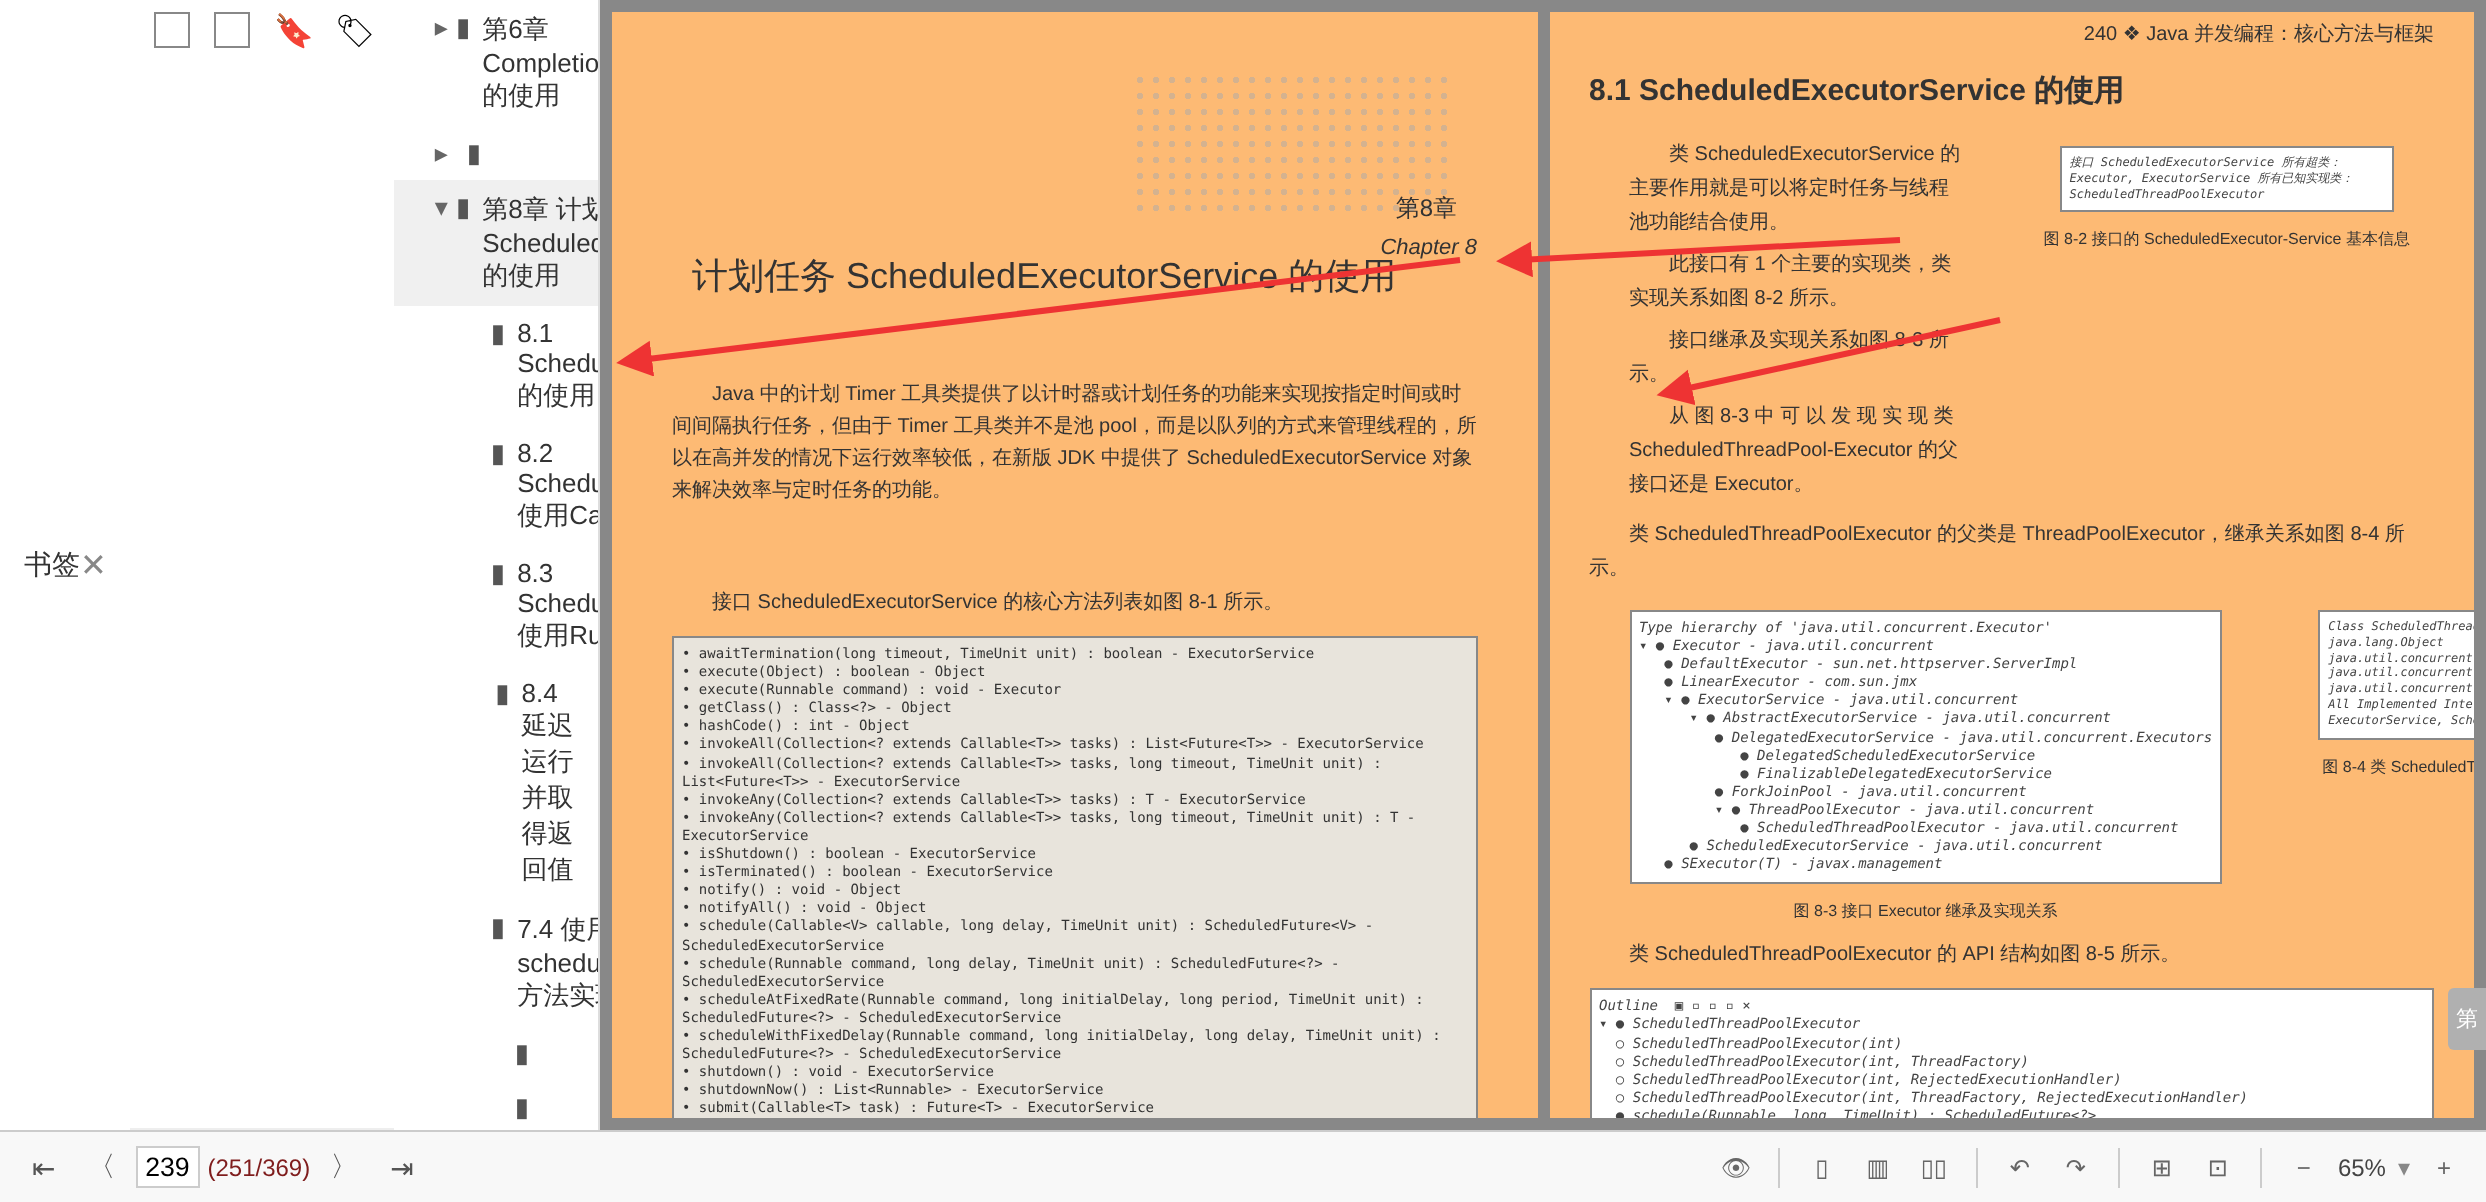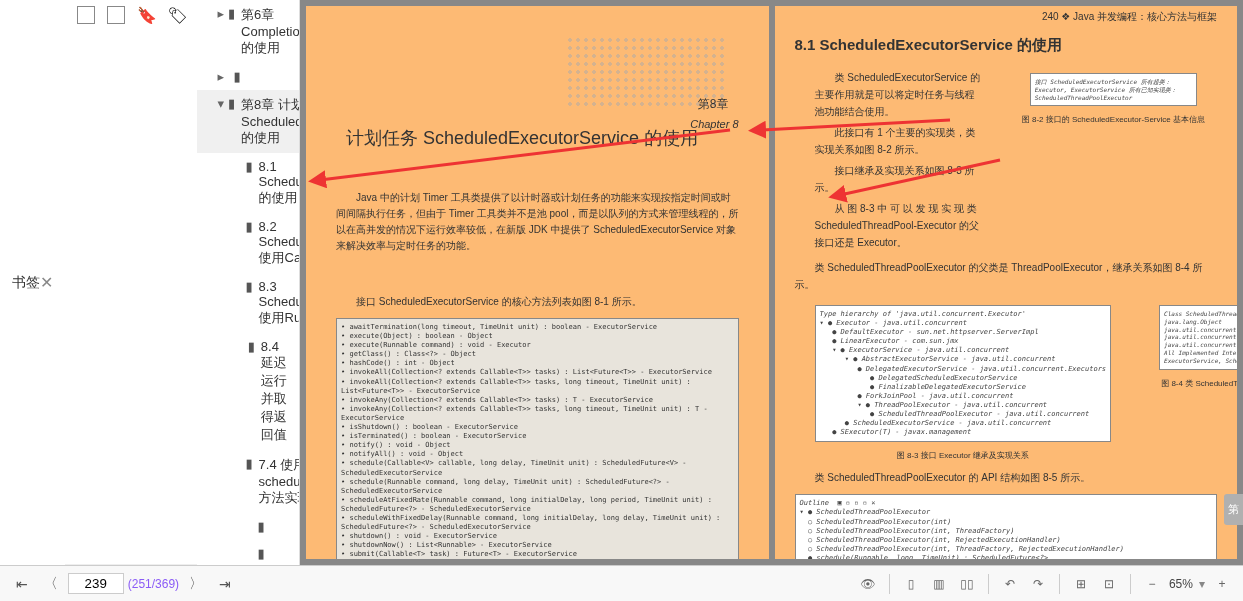--- a/index.html
+++ b/index.html
@@ -30,22 +30,22 @@
 .page2 .body2 { margin: 4px 20px; font-size: 10px; line-height: 1.7; text-indent: 2em; }
 .page2 .figbox { margin: 8px 20px; border: 1px solid #888; background: #fff; padding: 4px; font-family: monospace; font-size: 7px; line-height: 1.3; color: #444; font-style: italic; }
 .page2 .twocol { display: flex; gap: 8px; margin: 0 20px; }
 .page2 .twocol > div { flex: 1; }
 .dots { position: absolute; top: 30px; left: 260px; width: 160px; height: 70px; background: radial-gradient(circle, #aaa 30%, transparent 30%); background-size: 8px 8px; opacity: 0.5; }
 .arrow { position: absolute; pointer-events: none; }
 .lastbtn { position: absolute; right: 0; bottom: 40px; background: #b0b0b0; color: #fff; padding: 8px 4px; font-size: 11px; cursor: pointer; border-radius: 3px 0 0 3px; }
 .toolbar { height: 36px; background: #f8f8f8; border-top: 1px solid #ccc; display: flex; align-items: center; padding: 0 10px; gap: 6px; font-size: 12px; color: #555; }
 .toolbar .nav { display: flex; align-items: center; gap: 4px; }
 .toolbar .nav button { background: none; border: none; cursor: pointer; padding: 4px 6px; color: #555; font-size: 14px; }
-.toolbar input.pg { width: 56px; text-align: center; border: 1px solid #ccc; padding: 2px; }
-.toolbar .total { color: #8b5cf6; }
+.toolbar input.pg { width: 32px; text-align: center; border: 1px solid #ccc; padding: 2px; }
+.toolbar .total { color: #7f1d1d; }
 .toolbar .spacer { flex: 1; }
 .toolbar .ico { width: 22px; height: 22px; display: inline-flex; align-items: center; justify-content: center; cursor: pointer; color: #666; }
 .toolbar .sep { width: 1px; height: 20px; background: #ccc; margin: 0 4px; }
 .toolbar .zoom { color: #444; }
 </style>
 </head>
 <body>
 
 <div class="main">
   <div class="sidebar">

